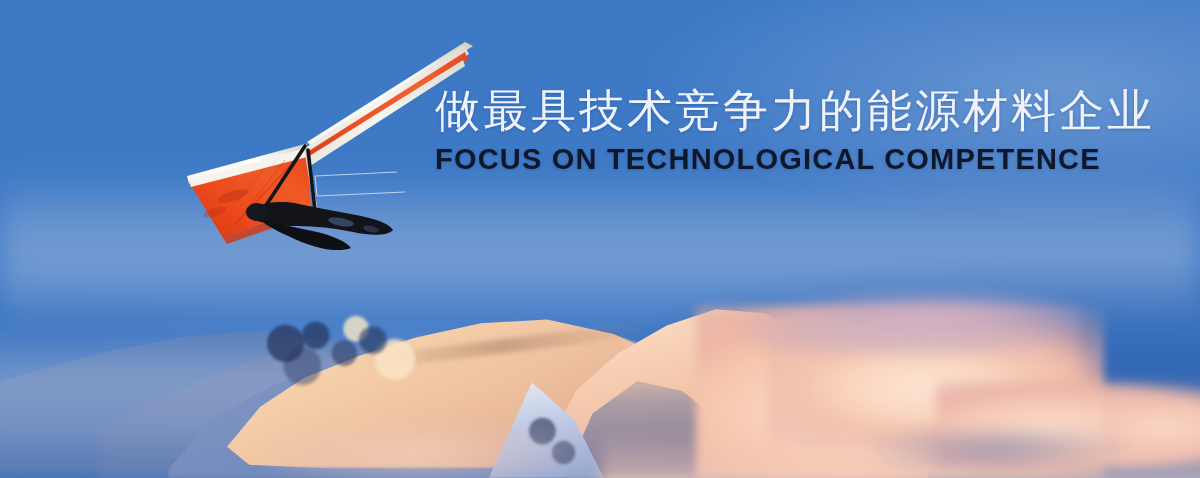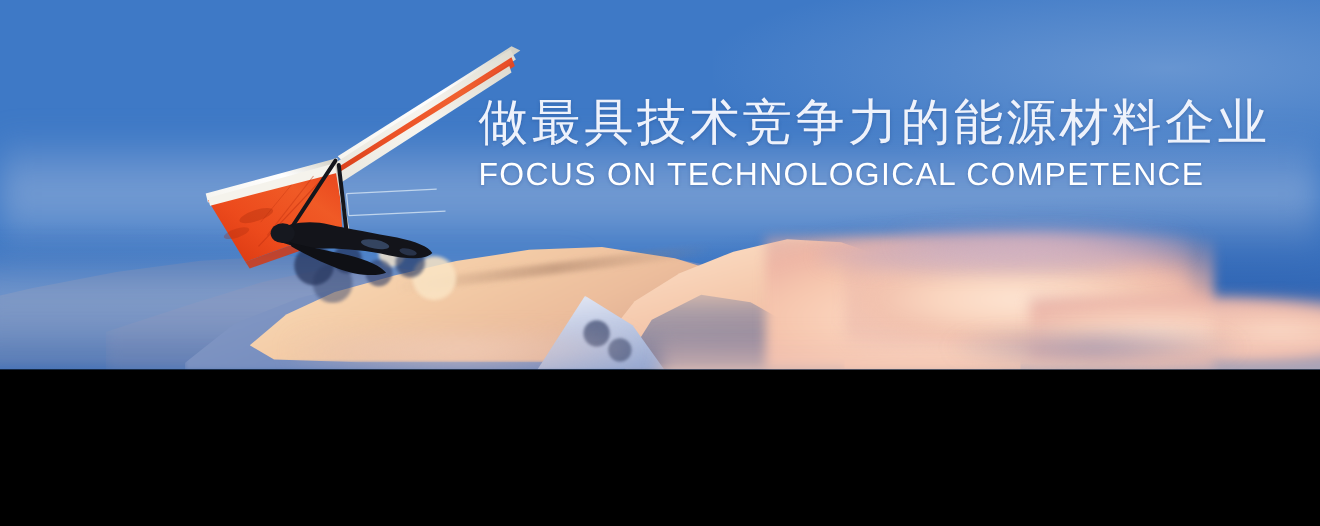--- a/index.html
+++ b/index.html
@@ -3,21 +3,21 @@
 <meta charset="utf-8">
 <style>
   html, body {
     margin: 0;
     padding: 0;
     background: #000;
   }
   .banner {
     position: relative;
     width: 1200px;
-    height: 336px;
+    height: 478px;
     overflow: hidden;
     font-family: "Liberation Sans", "DejaVu Sans", sans-serif;
     background: #3e79c6;
   }
   .sky2 {
     position: absolute;
     inset: 0;
     background: linear-gradient(to bottom,
         #3d77c5 0%,
         #3f78c5 20%,
@@ -290,22 +290,22 @@
     font-weight: 400;
     color: #eef2fb;
     letter-spacing: 3px;
     white-space: nowrap;
     text-shadow: 0 1px 3px rgba(30,60,120,0.35);
     font-family: "DejaVu Sans", "Liberation Sans", sans-serif;
   }
   .headline-en {
     margin-top: 6px;
     font-size: 29px;
-    font-weight: 400;
-    color: #ffffff;
+    font-weight: 700;
+    color: #0f172a;
     letter-spacing: 1.2px;
     white-space: nowrap;
     text-shadow: 0 1px 3px rgba(30,60,120,0.3);
     font-family: "Liberation Sans", "DejaVu Sans", sans-serif;
   }
 </style>
 </head>
 <body>
 
 <div class="banner">

